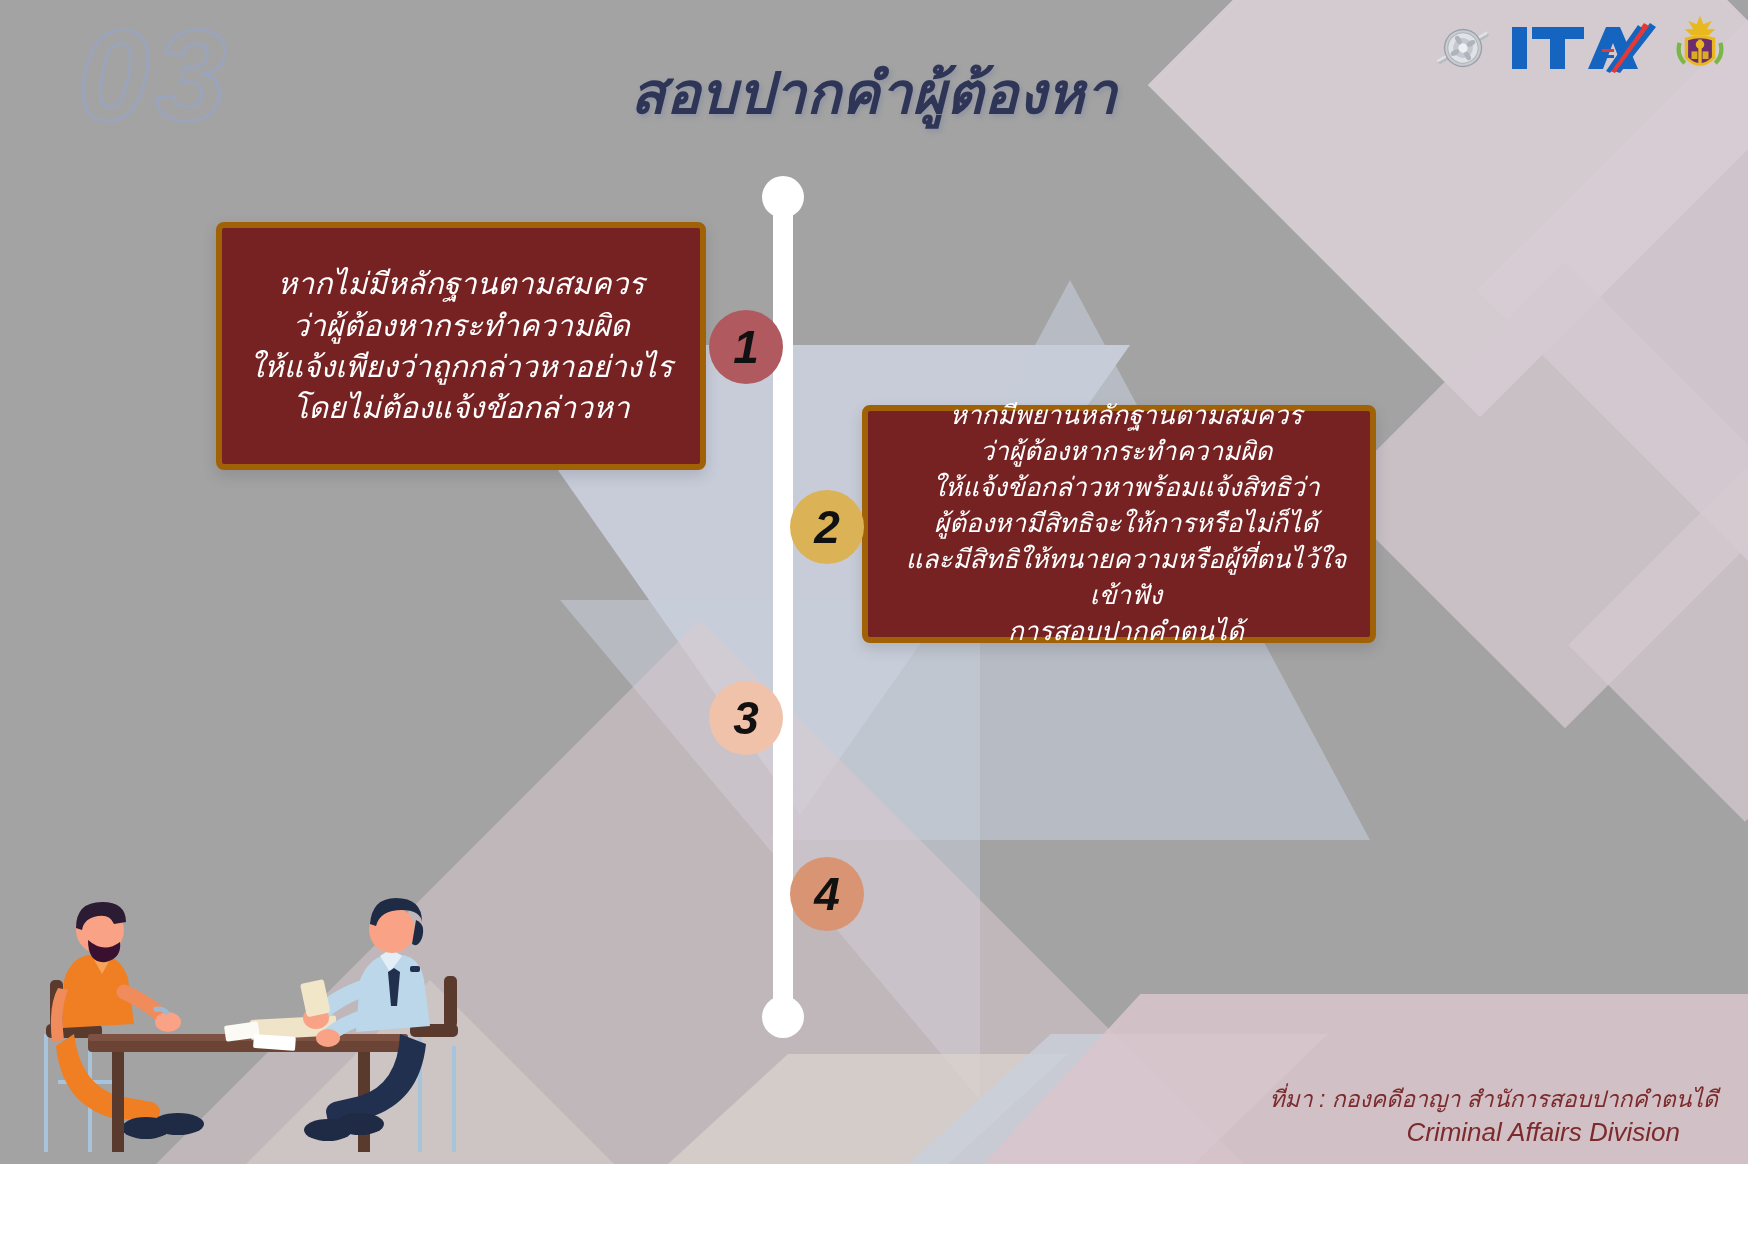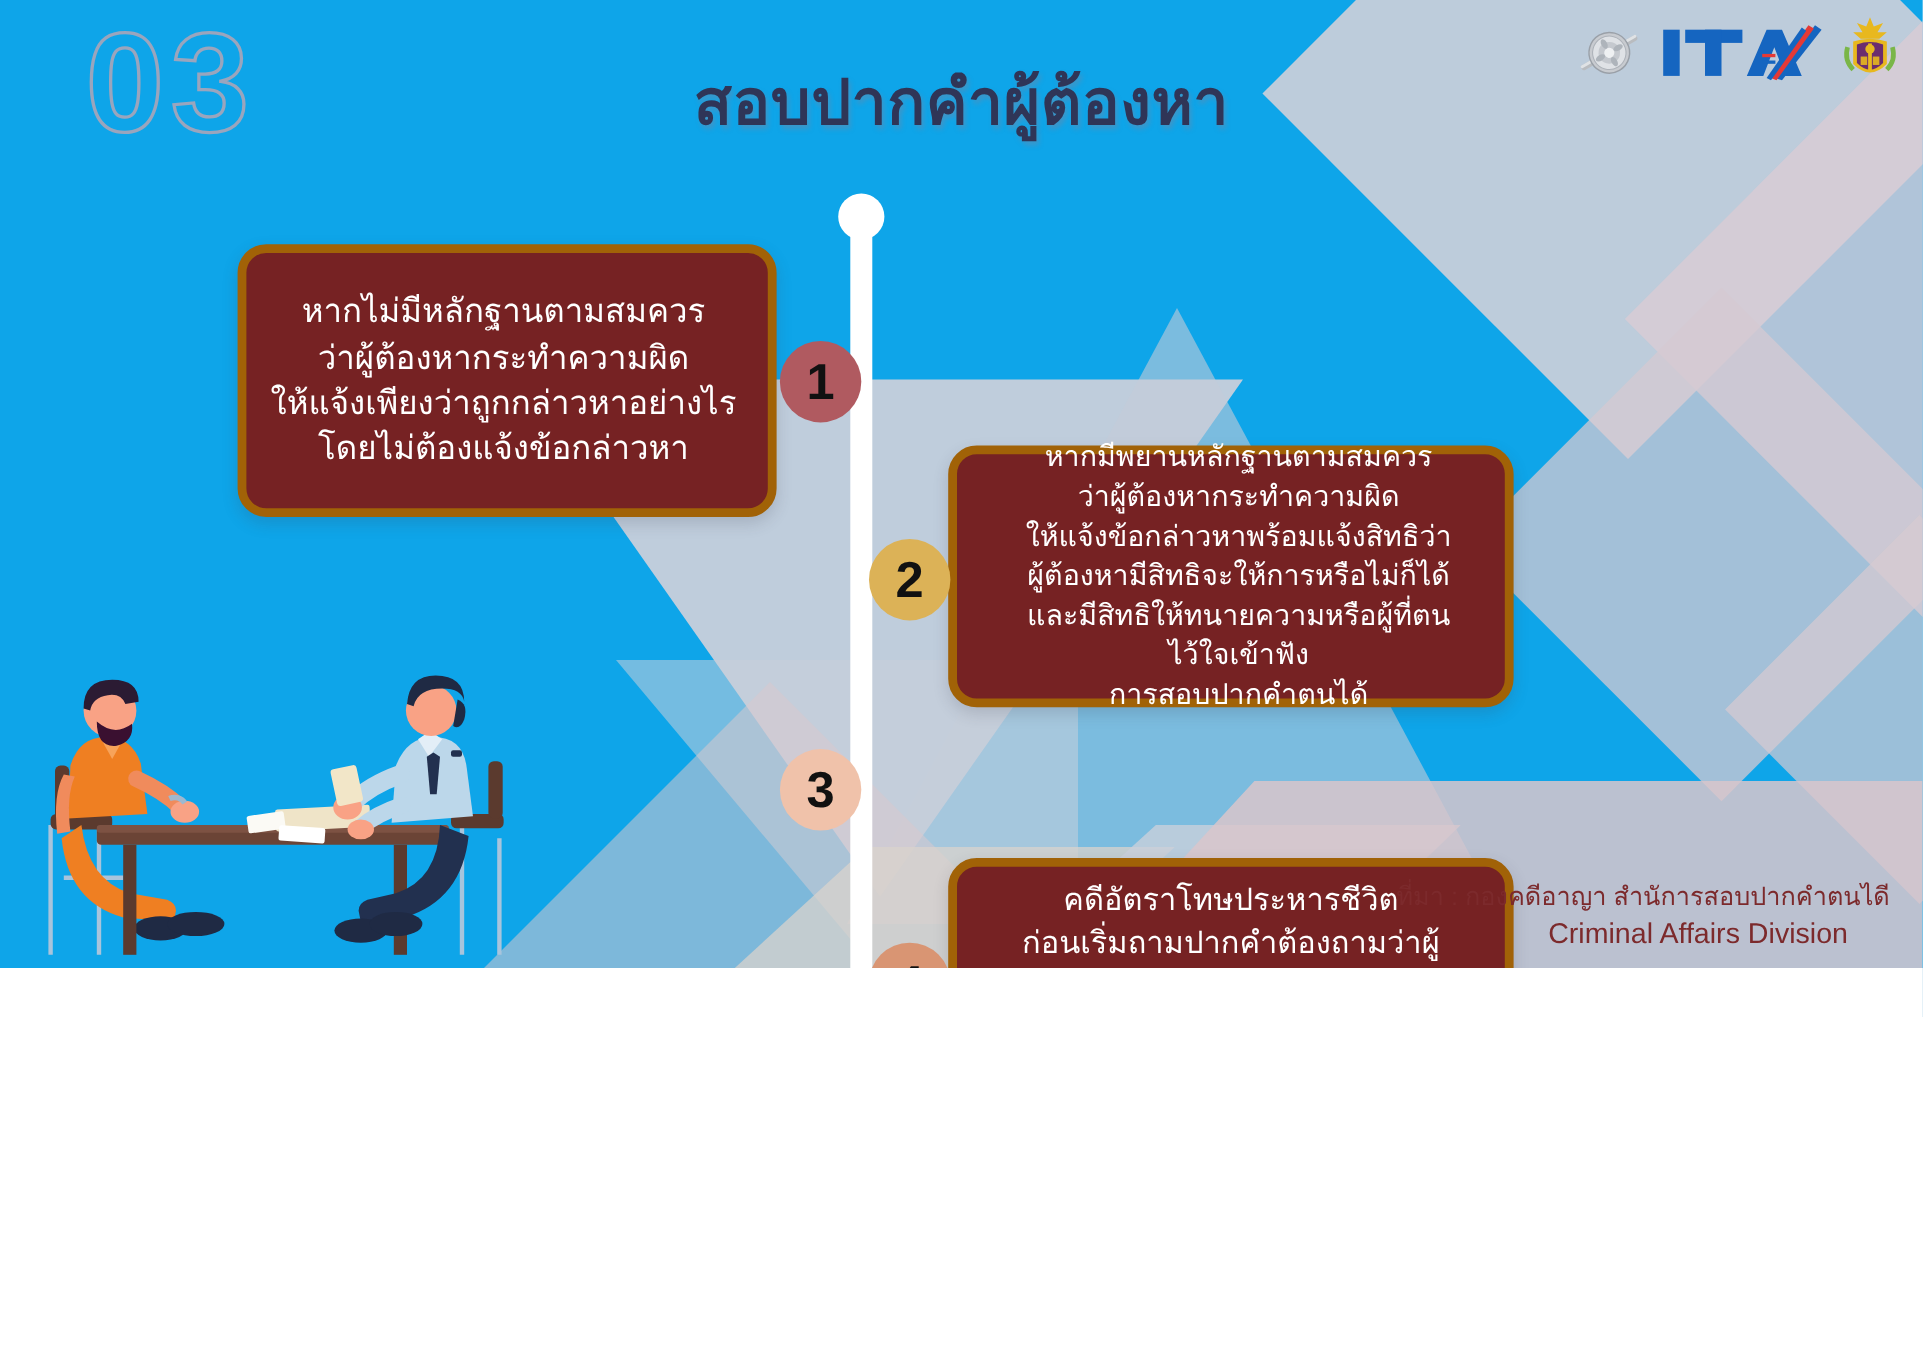--- a/index.html
+++ b/index.html
@@ -3,23 +3,24 @@
 <meta charset="utf-8">
 <style>
   * { box-sizing: border-box; margin: 0; padding: 0; }
   html, body {
     width: 1748px; height: 1240px;
     font-family: "Liberation Sans", "DejaVu Sans", sans-serif;
     overflow: hidden;
   }
   #slide {
     position: relative;
-    width: 1748px; height: 880px;
-    background: #0ea5e9;
+    width: 1748px; height: 1164px;
+    background: #a3a3a3;
     overflow: hidden;
+    font-style: italic;
   }
 
   
   .bg-layer { position: absolute; inset: 0; overflow: hidden; pointer-events: none; }
   .diamond { position: absolute; transform: rotate(45deg); }
 
   .d1 { width: 470px; height: 470px; left: 1245px; top: -150px; background: #dcd2d8; opacity: .85; }
   .d2 { width: 400px; height: 400px; left: 1560px; top: 90px;  background: #d9ccd4; opacity: .8; }
   .d3 { width: 330px; height: 330px; left: 1400px; top: 330px; background: #d6c9d1; opacity: .75; }
   .d4 { width: 250px; height: 250px; left: 1620px; top: 520px; background: #d7cbd2; opacity: .7; }
@@ -122,24 +123,24 @@
     position: absolute; width: 42px; height: 42px;
     border-radius: 50%; background: #ffffff; left: 762px;
   }
   .dot-top { top: 176px; }
   .dot-bottom { top: 996px; }
 
   
   .card {
     position: absolute;
     background: #762223;
-    border-radius: 26px;
-    border: 8px solid #a16207;
+    border-radius: 8px;
+    border: 6px solid #a16207;
     color: #ffffff;
-    display: flex; align-items: center; justify-content: flex-start;
+    display: flex; align-items: center; justify-content: center;
     text-align: center;
     box-shadow: 0 6px 14px rgba(60,60,80,.18);
     padding: 16px 22px;
   }
   .card-text { line-height: 1.38; }
 
   .card-1 { left: 216px; top: 222px; width: 490px; height: 248px; }
   .card-1 .card-text { font-size: 30px; }
 
   .card-2 { left: 862px; top: 405px; width: 514px; height: 238px; padding-left: 36px; }
@@ -247,23 +248,20 @@
   <div class="timeline-line"></div>
   <div class="timeline-dot dot-top"></div>
   <div class="timeline-dot dot-bottom"></div>
 
   <div class="card card-1">
     <div class="card-text">หากไม่มีหลักฐานตามสมควร<br>ว่าผู้ต้องหากระทำความผิด<br>ให้แจ้งเพียงว่าถูกกล่าวหาอย่างไร<br>โดยไม่ต้องแจ้งข้อกล่าวหา</div>
   </div>
   <div class="card card-2">
     <div class="card-text">หากมีพยานหลักฐานตามสมควร<br>ว่าผู้ต้องหากระทำความผิด<br>ให้แจ้งข้อกล่าวหาพร้อมแจ้งสิทธิว่า<br>ผู้ต้องหามีสิทธิจะให้การหรือไม่ก็ได้<br>และมีสิทธิให้ทนายความหรือผู้ที่ตนไว้ใจเข้าฟัง<br>การสอบปากคำตนได้</div>
   </div>
-  <div class="card card-4">
-    <div class="card-text">คดีอัตราโทษประหารชีวิต<br>ก่อนเริ่มถามปากคำต้องถามว่าผู้ต้องหา<br>มีทนายความหรือไม่<br>หากไม่มีต้องจัดหาให้</div>
-  </div>
 
   <div class="badge badge-1" style="background: rgb(176, 90, 96);">1</div>
   <div class="badge badge-2" style="background: rgb(220, 178, 87);">2</div>
   <div class="badge badge-3" style="background: rgb(240, 194, 170);">3</div>
   <div class="badge badge-4" style="background: rgb(217, 149, 115);">4</div>
 
   <svg class="illustration" viewBox="0 0 430 280">
 
     <g>
 

